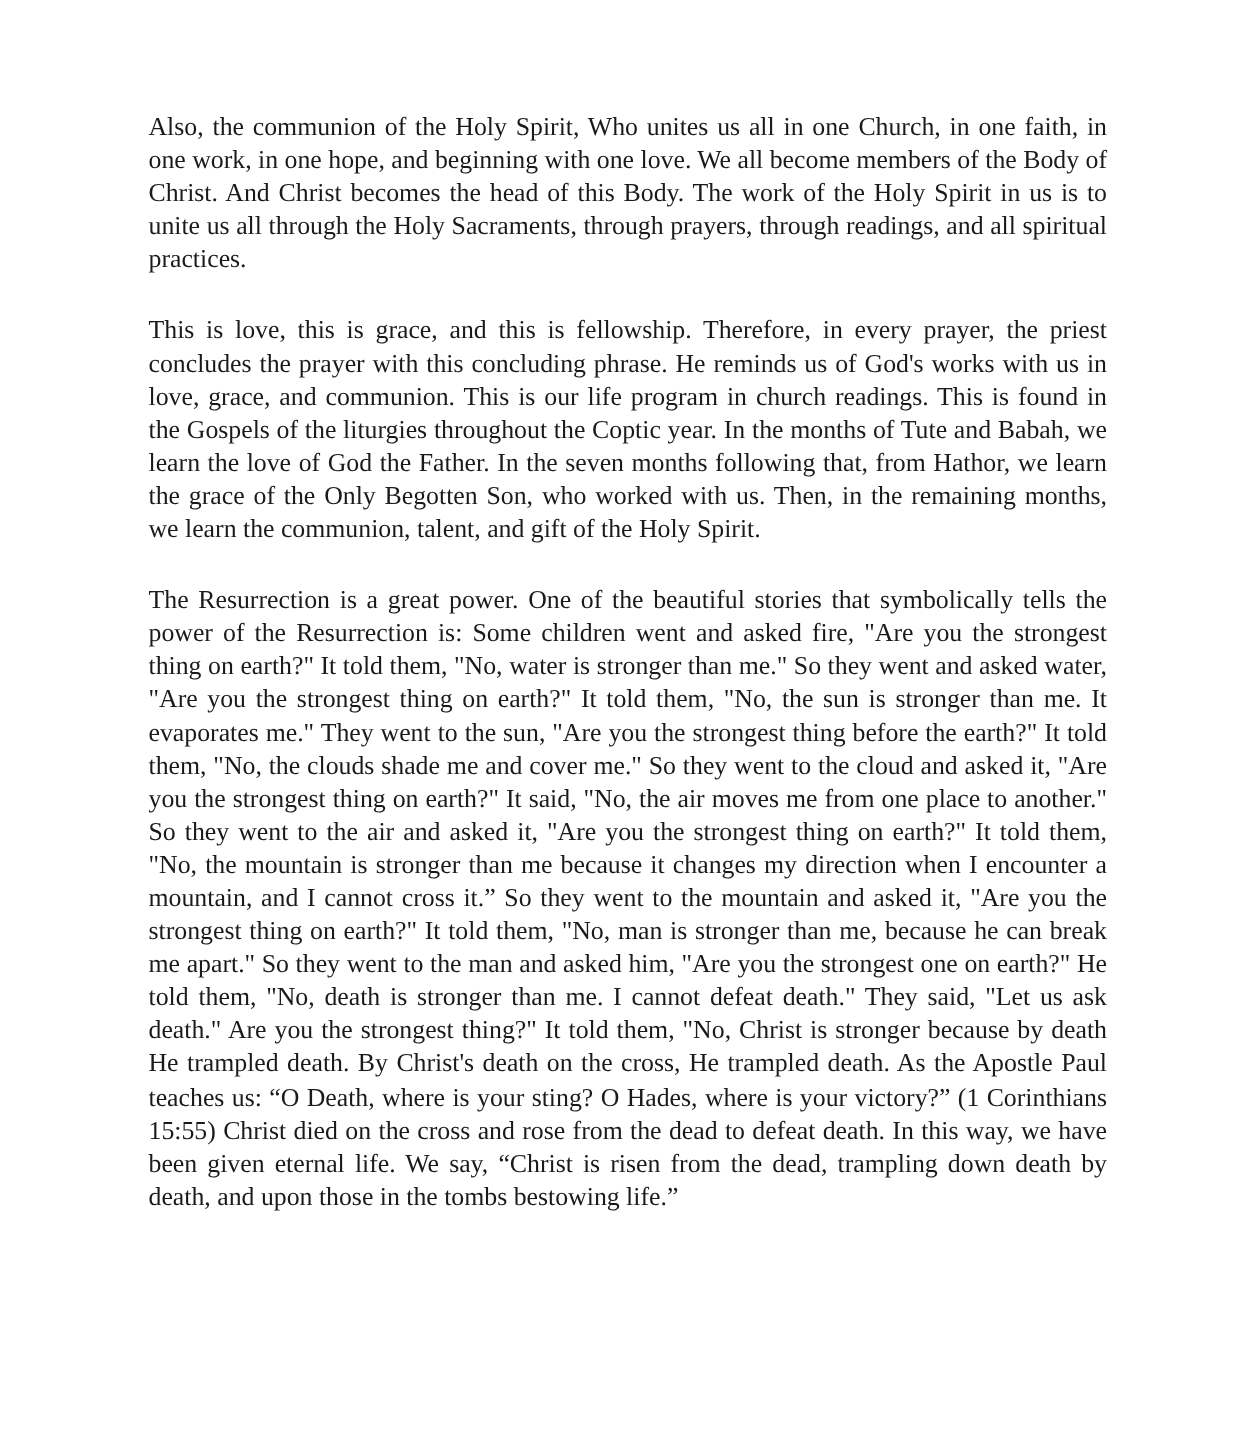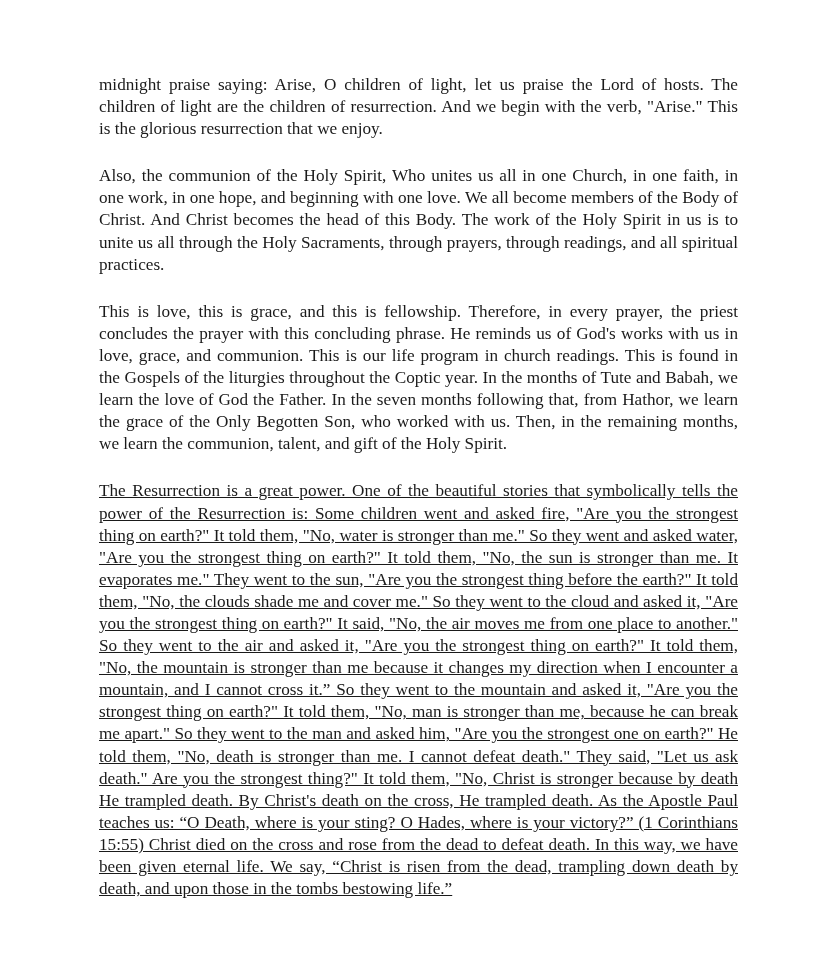--- a/index.html
+++ b/index.html
@@ -23,24 +23,22 @@
       line-height: 22.1px;
       color: #1a1a1a;
       text-align: justify;
     }
     .page p {
       margin: 0 0 25px 0;
       padding: 0;
     }
     .page p:last-child {
       margin-bottom: 0;
-      text-decoration: underline;
     }
   </style>
 </head>
 <body>
 
 <div class="page">
-  <p>midnight praise saying: Arise, O children of light, let us praise the Lord of hosts. The children of light are the children of resurrection. And we begin with the verb, "Arise." This is the glorious resurrection that we enjoy.</p>
   <p>Also, the communion of the Holy Spirit, Who unites us all in one Church, in one faith, in one work, in one hope, and beginning with one love. We all become members of the Body of Christ. And Christ becomes the head of this Body. The work of the Holy Spirit in us is to unite us all through the Holy Sacraments, through prayers, through readings, and all spiritual practices.</p>
   <p>This is love, this is grace, and this is fellowship. Therefore, in every prayer, the priest concludes the prayer with this concluding phrase. He reminds us of God's works with us in love, grace, and communion. This is our life program in church readings. This is found in the Gospels of the liturgies throughout the Coptic year. In the months of Tute and Babah, we learn the love of God the Father. In the seven months following that, from Hathor, we learn the grace of the Only Begotten Son, who worked with us. Then, in the remaining months, we learn the communion, talent, and gift of the Holy Spirit.</p>
   <p>The Resurrection is a great power. One of the beautiful stories that symbolically tells the power of the Resurrection is: Some children went and asked fire, "Are you the strongest thing on earth?" It told them, "No, water is stronger than me." So they went and asked water, "Are you the strongest thing on earth?" It told them, "No, the sun is stronger than me. It evaporates me." They went to the sun, "Are you the strongest thing before the earth?" It told them, "No, the clouds shade me and cover me." So they went to the cloud and asked it, "Are you the strongest thing on earth?" It said, "No, the air moves me from one place to another." So they went to the air and asked it, "Are you the strongest thing on earth?" It told them, "No, the mountain is stronger than me because it changes my direction when I encounter a mountain, and I cannot cross it.” So they went to the mountain and asked it, "Are you the strongest thing on earth?" It told them, "No, man is stronger than me, because he can break me apart." So they went to the man and asked him, "Are you the strongest one on earth?" He told them, "No, death is stronger than me. I cannot defeat death." They said, "Let us ask death." Are you the strongest thing?" It told them, "No, Christ is stronger because by death He trampled death. By Christ's death on the cross, He trampled death. As the Apostle Paul teaches us: “O Death, where is your sting? O Hades, where is your victory?” (1 Corinthians 15:55) Christ died on the cross and rose from the dead to defeat death. In this way, we have been given eternal life. We say, “Christ is risen from the dead,  trampling down death by death, and upon those in the tombs bestowing life.”</p>
 </div>
 
 </body></html>

